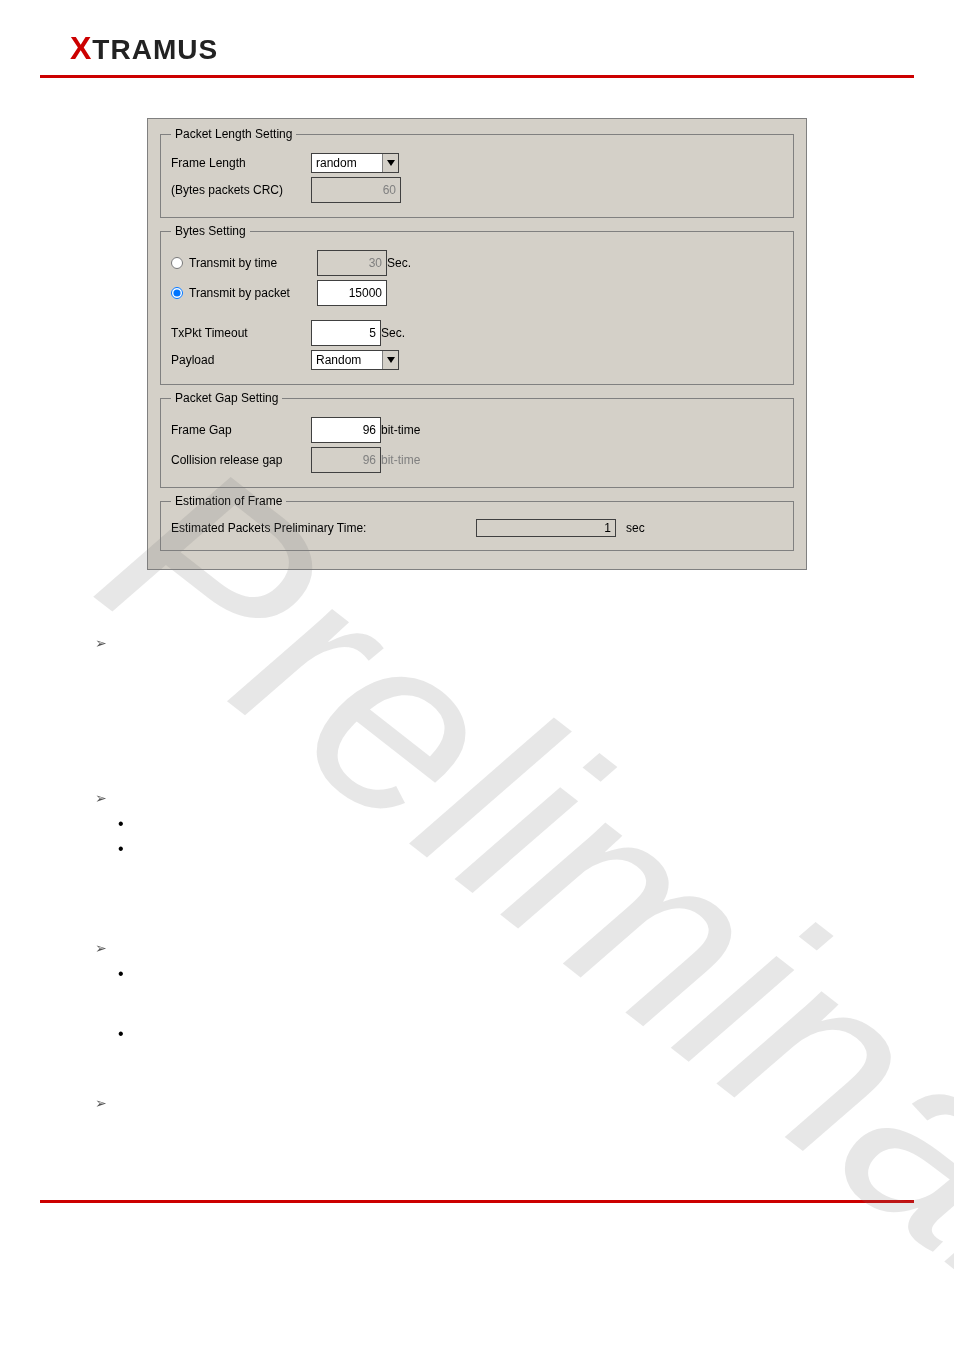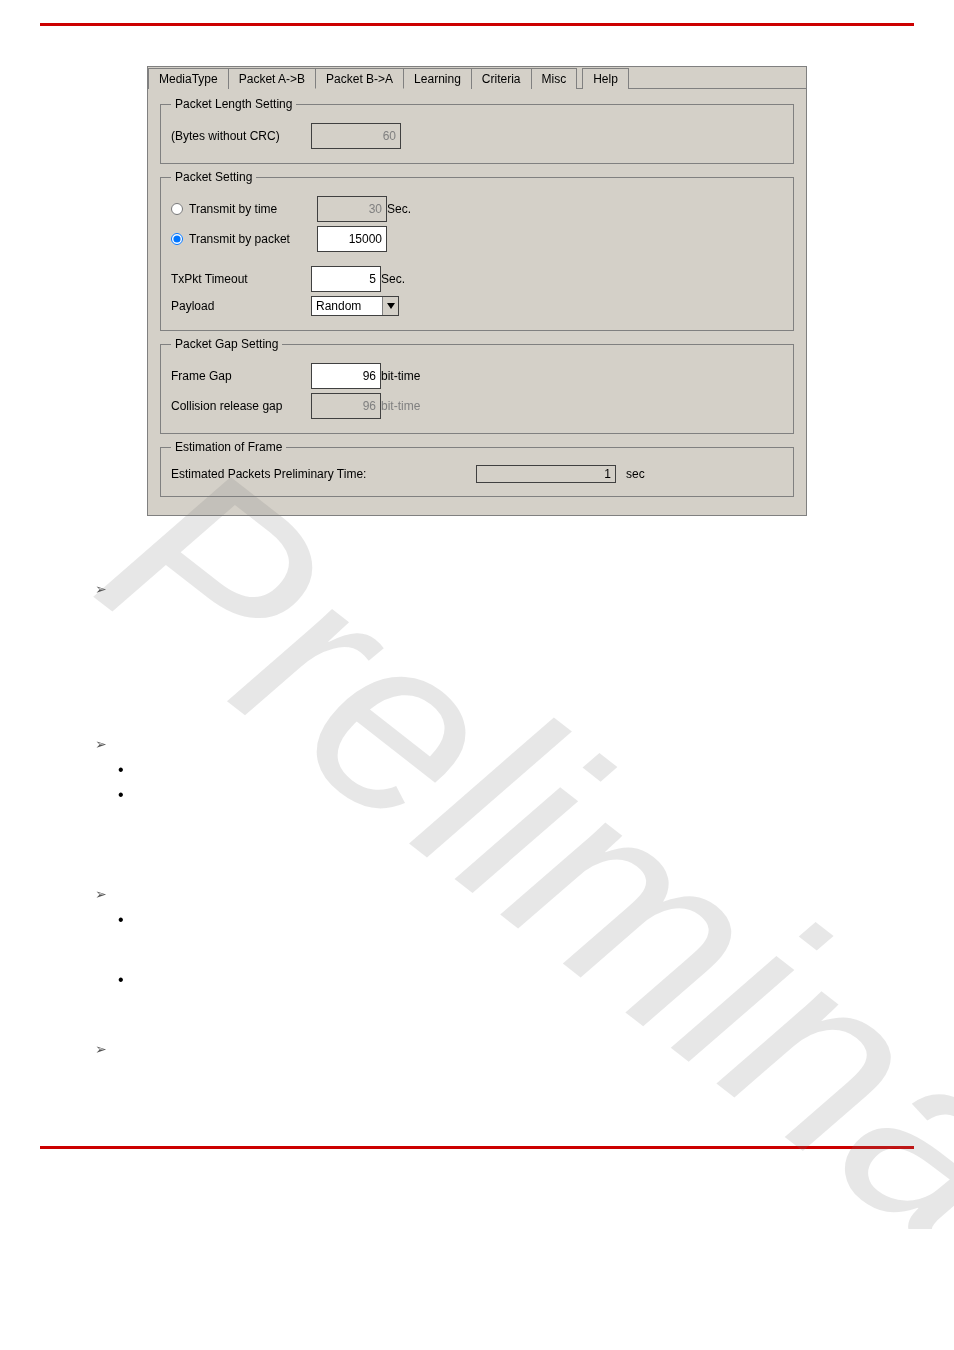--- a/index.html
+++ b/index.html
@@ -134,44 +134,49 @@
     user-select: none;
     font-family: Arial, sans-serif;
     font-style: italic;
     white-space: nowrap;
   }
 </style>
 </head>
 <body>
 
 <div class="page-wrap">
+  <div class="logo-bar">
+    <span class="logo"><span class="x">X</span><span class="rest">TRAMUS</span></span>
+  </div>
   <div class="red-rule"></div>
 
   <div class="dialog">
-    <div class="tabs">
-      <div class="tab">MediaType</div>
-      <div class="tab">Packet A-&gt;B</div>
-      <div class="tab active">Packet B-&gt;A</div>
-      <div class="tab">Learning</div>
-      <div class="tab">Criteria</div>
-      <div class="tab">Misc</div>
-      <div class="tab help">Help</div>
-    </div>
     <div class="dialog-body">
 
       <fieldset class="group">
         <legend>Packet Length Setting</legend>
         <div class="row">
-          <span class="lbl">(Bytes without CRC)</span>
+          <span class="lbl">Frame Length</span>
+          <span class="combo">
+            <input type="text" value="random" style="">
+            <span class="arrow">
+              <svg viewBox="0 0 8 6">
+                  <polygon points="0,0 8,0 4,6" fill="#000"></polygon>
+                </svg>
+            </span>
+          </span>
+        </div>
+        <div class="row">
+          <span class="lbl">(Bytes packets CRC)</span>
           <input class="numbox" style="width: 90px;" disabled="" value="60">
         </div>
       </fieldset>
 
       <fieldset class="group">
-        <legend>Packet Setting</legend>
+        <legend>Bytes Setting</legend>
         <div class="row">
           <input type="radio" class="radio" name="txmode" style="">
           <span class="lbl" style="width:128px">Transmit by time</span>
           <input class="numbox" style="width: 70px;" disabled="" value="30">
           <span class="unit">Sec.</span>
         </div>
         <div class="row">
           <input type="radio" class="radio" name="txmode" checked="" style="">
           <span class="lbl" style="width:128px">Transmit by packet</span>
           <input class="numbox" style="width: 70px;" value="15000">

